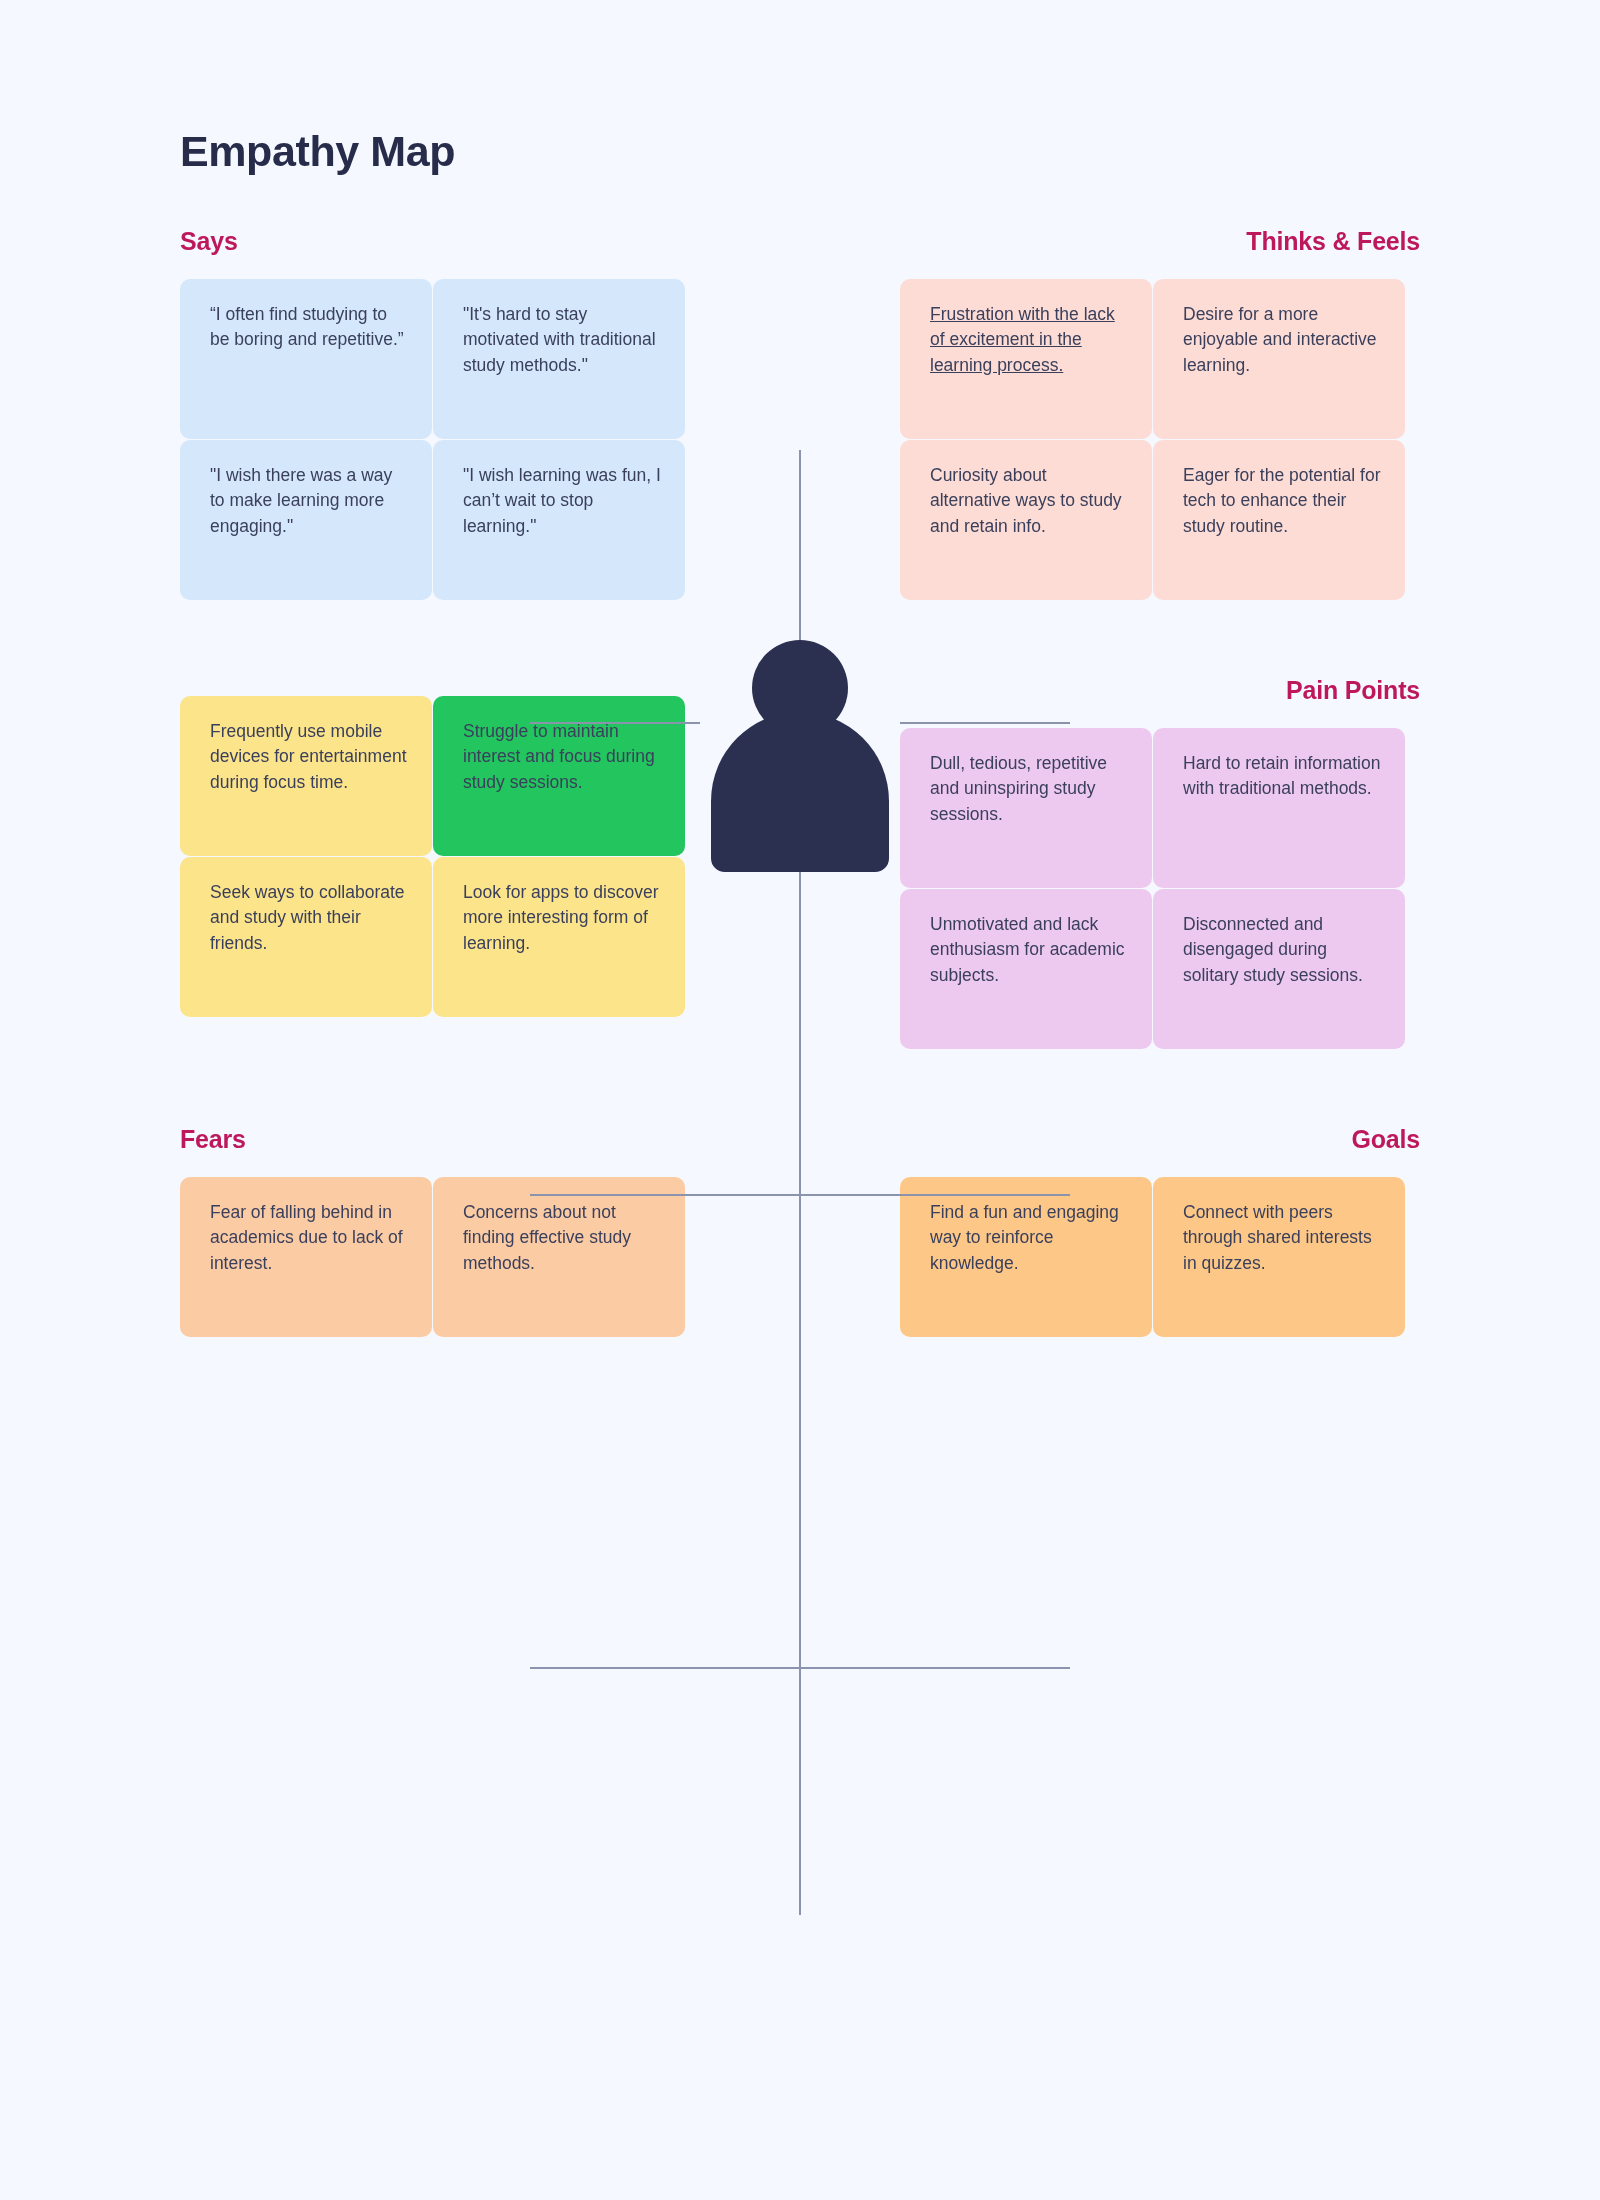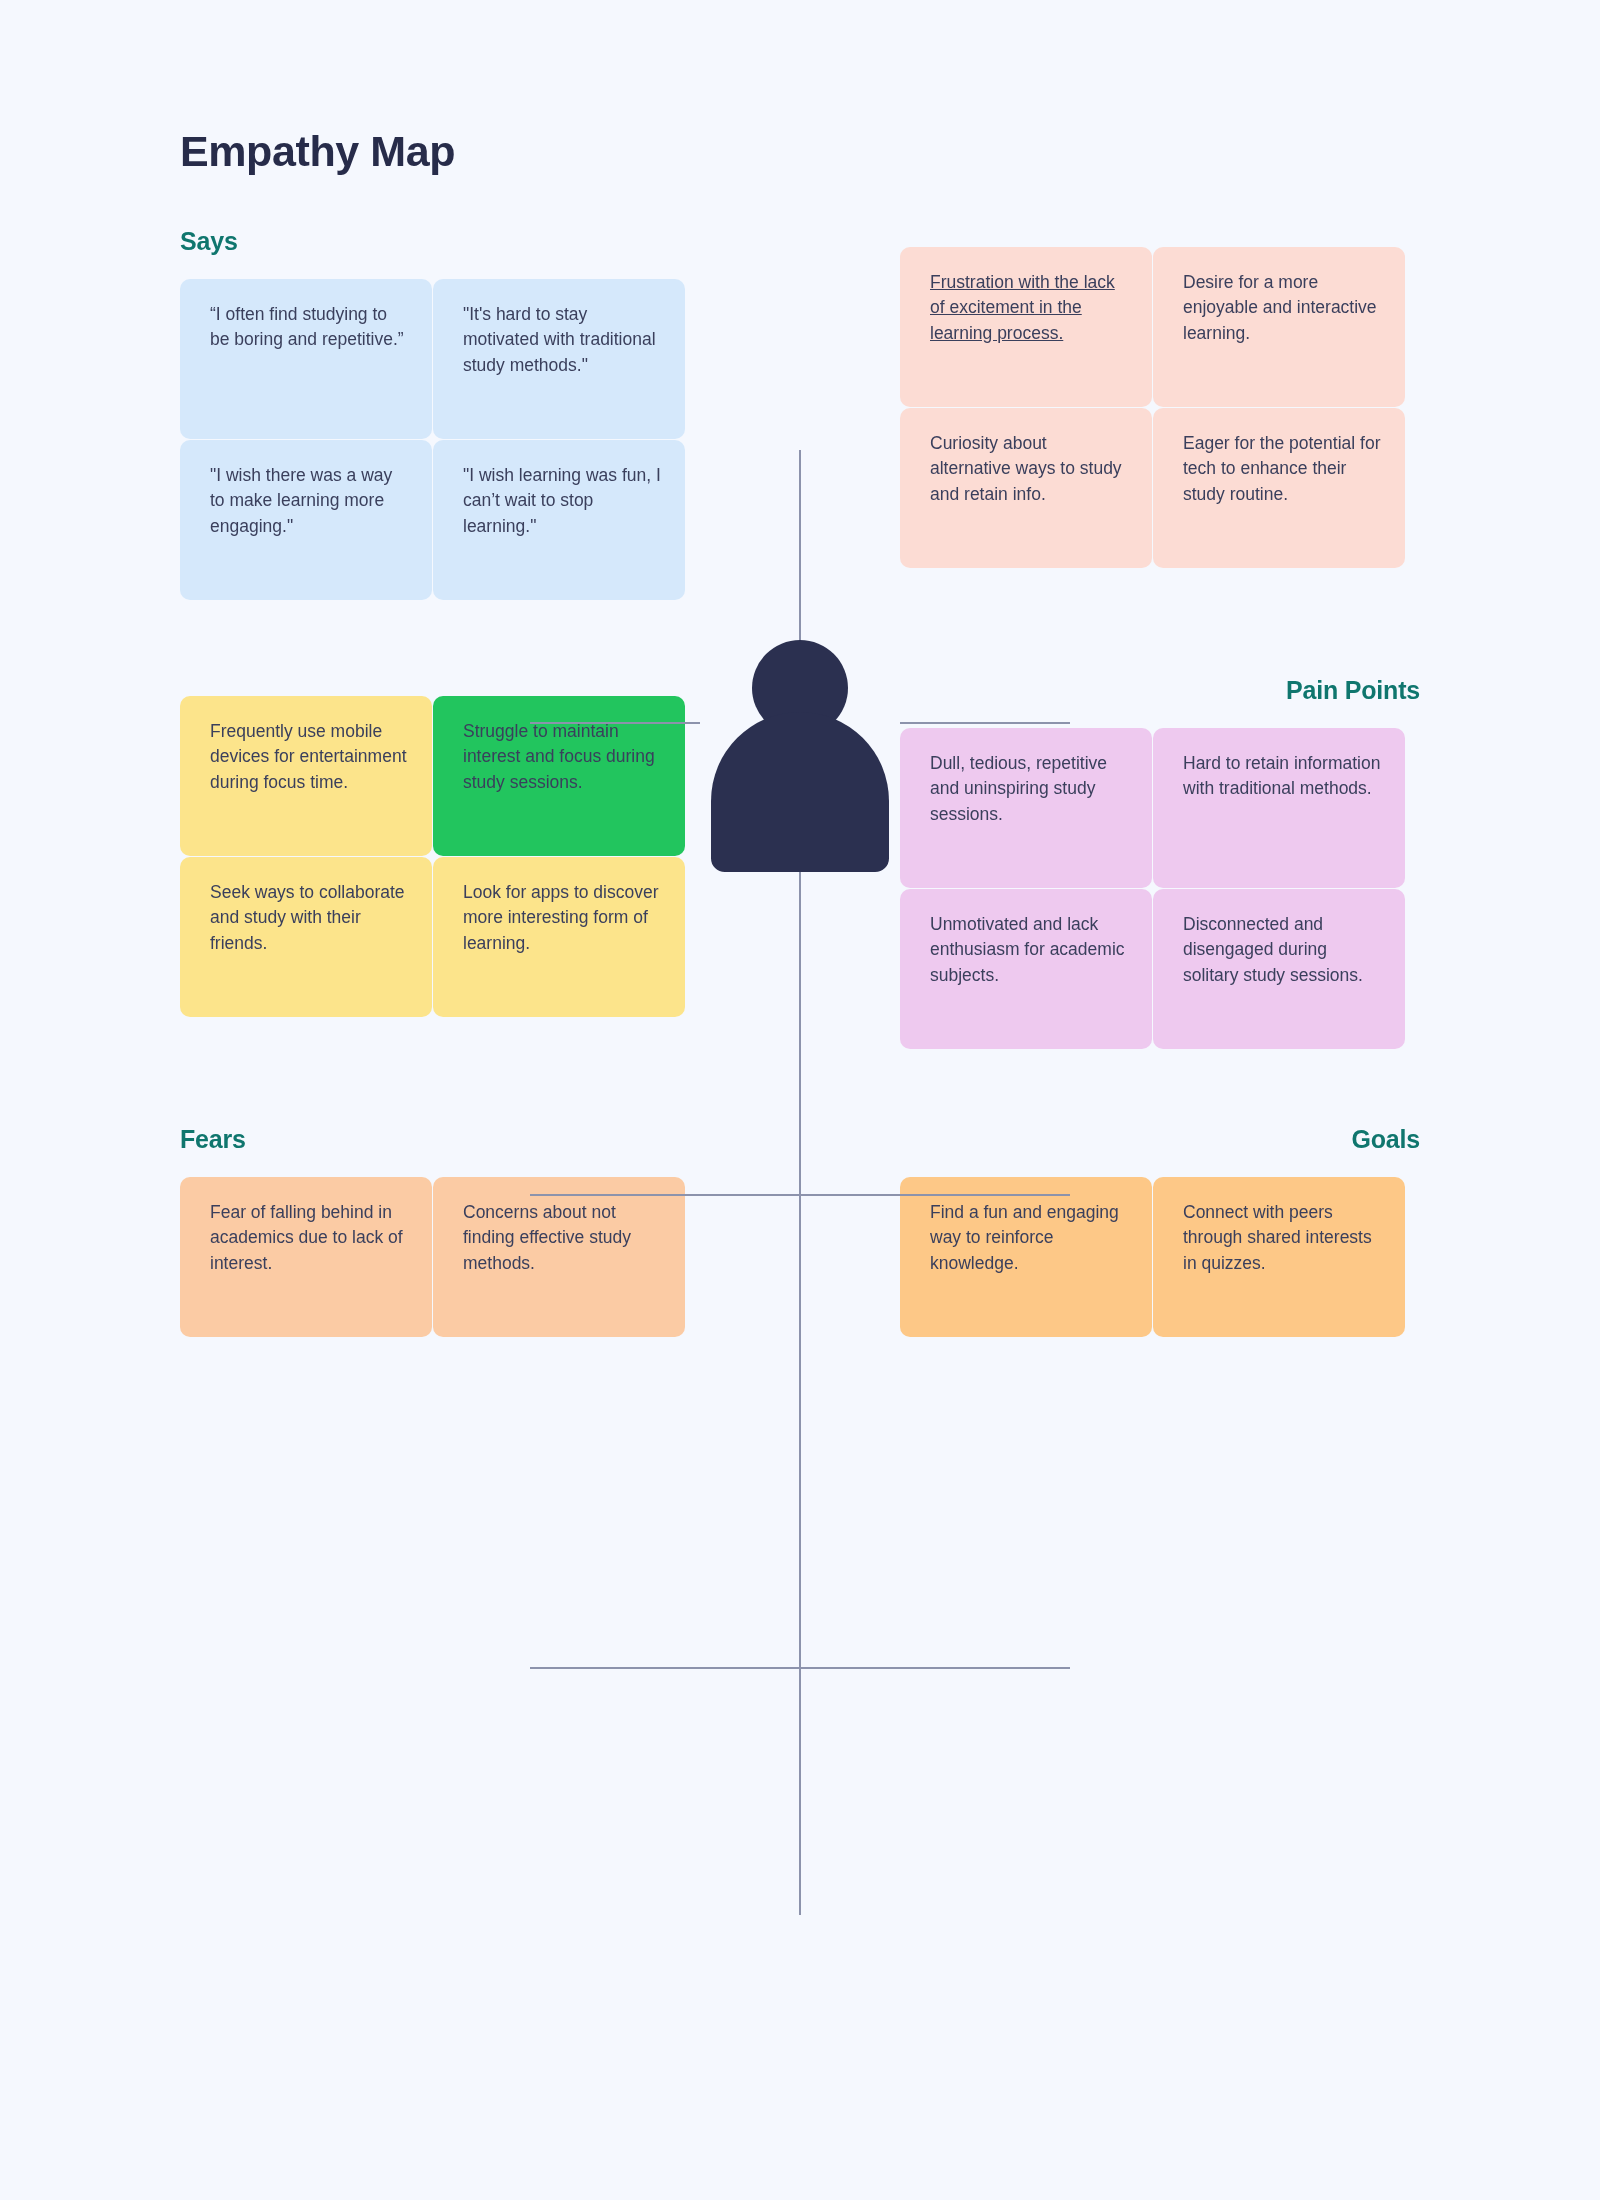--- a/index.html
+++ b/index.html
@@ -53,21 +53,21 @@
   .quad {
     width: 520px;
     position: relative;
   }
   .quad.left  { margin-right: 200px; }
 
   .quad-head {
     font-size: 25px;
     font-weight: 700;
     letter-spacing: -0.2px;
-    color: #0f766e;
+    color: #be185d;
     line-height: 1;
     height: 32px;
     display: flex;
     align-items: center;
   }
   .quad.left  .quad-head { justify-content: flex-start; }
   .quad.right .quad-head { justify-content: flex-end; }
 
   .cards {
     margin-top: 22px;
@@ -156,20 +156,21 @@
       <div class="quad left">
         <div class="quad-head">Says</div>
         <div class="cards">
           <div class="card" style="background: rgb(213, 232, 251);">“I often find studying to be boring and repetitive.”</div>
           <div class="card" style="background: rgb(213, 232, 251);">"It's hard to stay motivated with traditional study methods."</div>
           <div class="card" style="background: rgb(213, 232, 251);">"I wish there was a way to make learning more engaging."</div>
           <div class="card" style="background: rgb(213, 232, 251);">"I wish learning was fun, I can’t wait to stop learning."</div>
         </div>
       </div>
       <div class="quad right">
+        <div class="quad-head">Thinks &amp; Feels</div>
         <div class="cards">
           <div class="card" style="background: rgb(252, 220, 212); text-decoration: underline;">Frustration with the lack of excitement in the learning process.</div>
           <div class="card" style="background: rgb(252, 220, 212);">Desire for a more enjoyable and interactive learning.</div>
           <div class="card" style="background: rgb(252, 220, 212);">Curiosity about alternative ways to study and retain info.</div>
           <div class="card" style="background: rgb(252, 220, 212);">Eager for the potential for tech to enhance their study routine.</div>
         </div>
       </div>
     </div>
 
     <div class="band-sp"></div>

